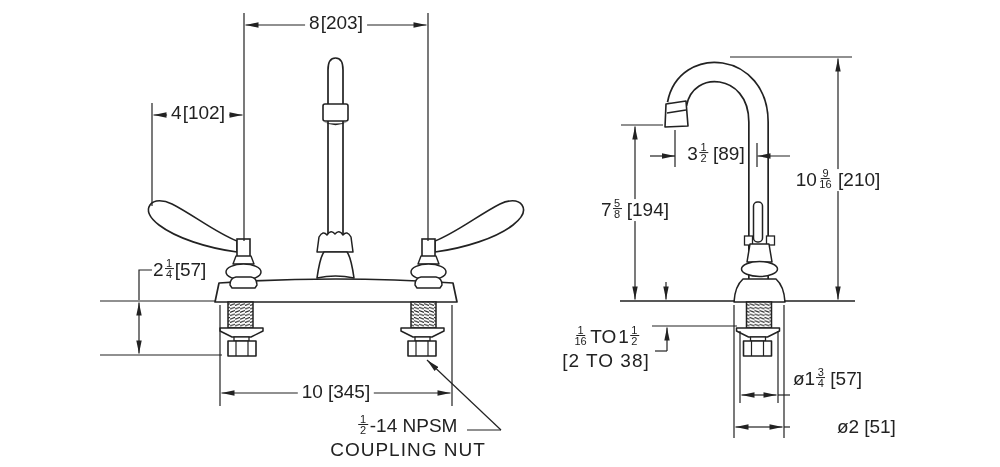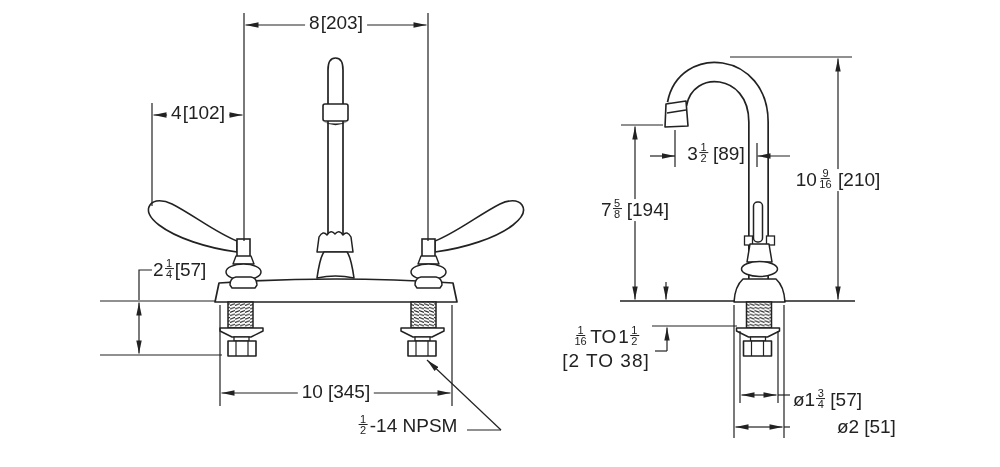--- a/index.html
+++ b/index.html
@@ -187,20 +187,21 @@
 </div>
 
 <div class="col" style="left:408px;top:415px;transform:translateX(-50%)">
   <span class="row">
         <span class="fr">
           <span class="fn">1</span>
           <span class="fd">2</span>
         </span>
         <span>-14 NPSM</span>
       </span>
+  <span class="row row2">COUPLING NUT</span>
 </div>
 
 <div class="lbl ctr" style="left:716px;top:154px">
   <span class="grp">
         <span>3</span>
         <span class="fr">
           <span class="fn">1</span>
           <span class="fd">2</span>
         </span>
       </span>
@@ -240,21 +241,21 @@
           <span>1</span>
           <span class="fr">
             <span class="fn">1</span>
             <span class="fd">2</span>
           </span>
         </span>
   </span>
   <span class="row row2">[2 TO 38]</span>
 </div>
 
-<div class="lbl lft" style="left:793px;top:400px">
+<div class="lbl lft" style="left:793px;top:379px">
   <span class="grp">
         <span>ø1</span>
         <span class="fr">
           <span class="fn">3</span>
           <span class="fd">4</span>
         </span>
       </span>
       <span>[57]</span>
 </div>
 

